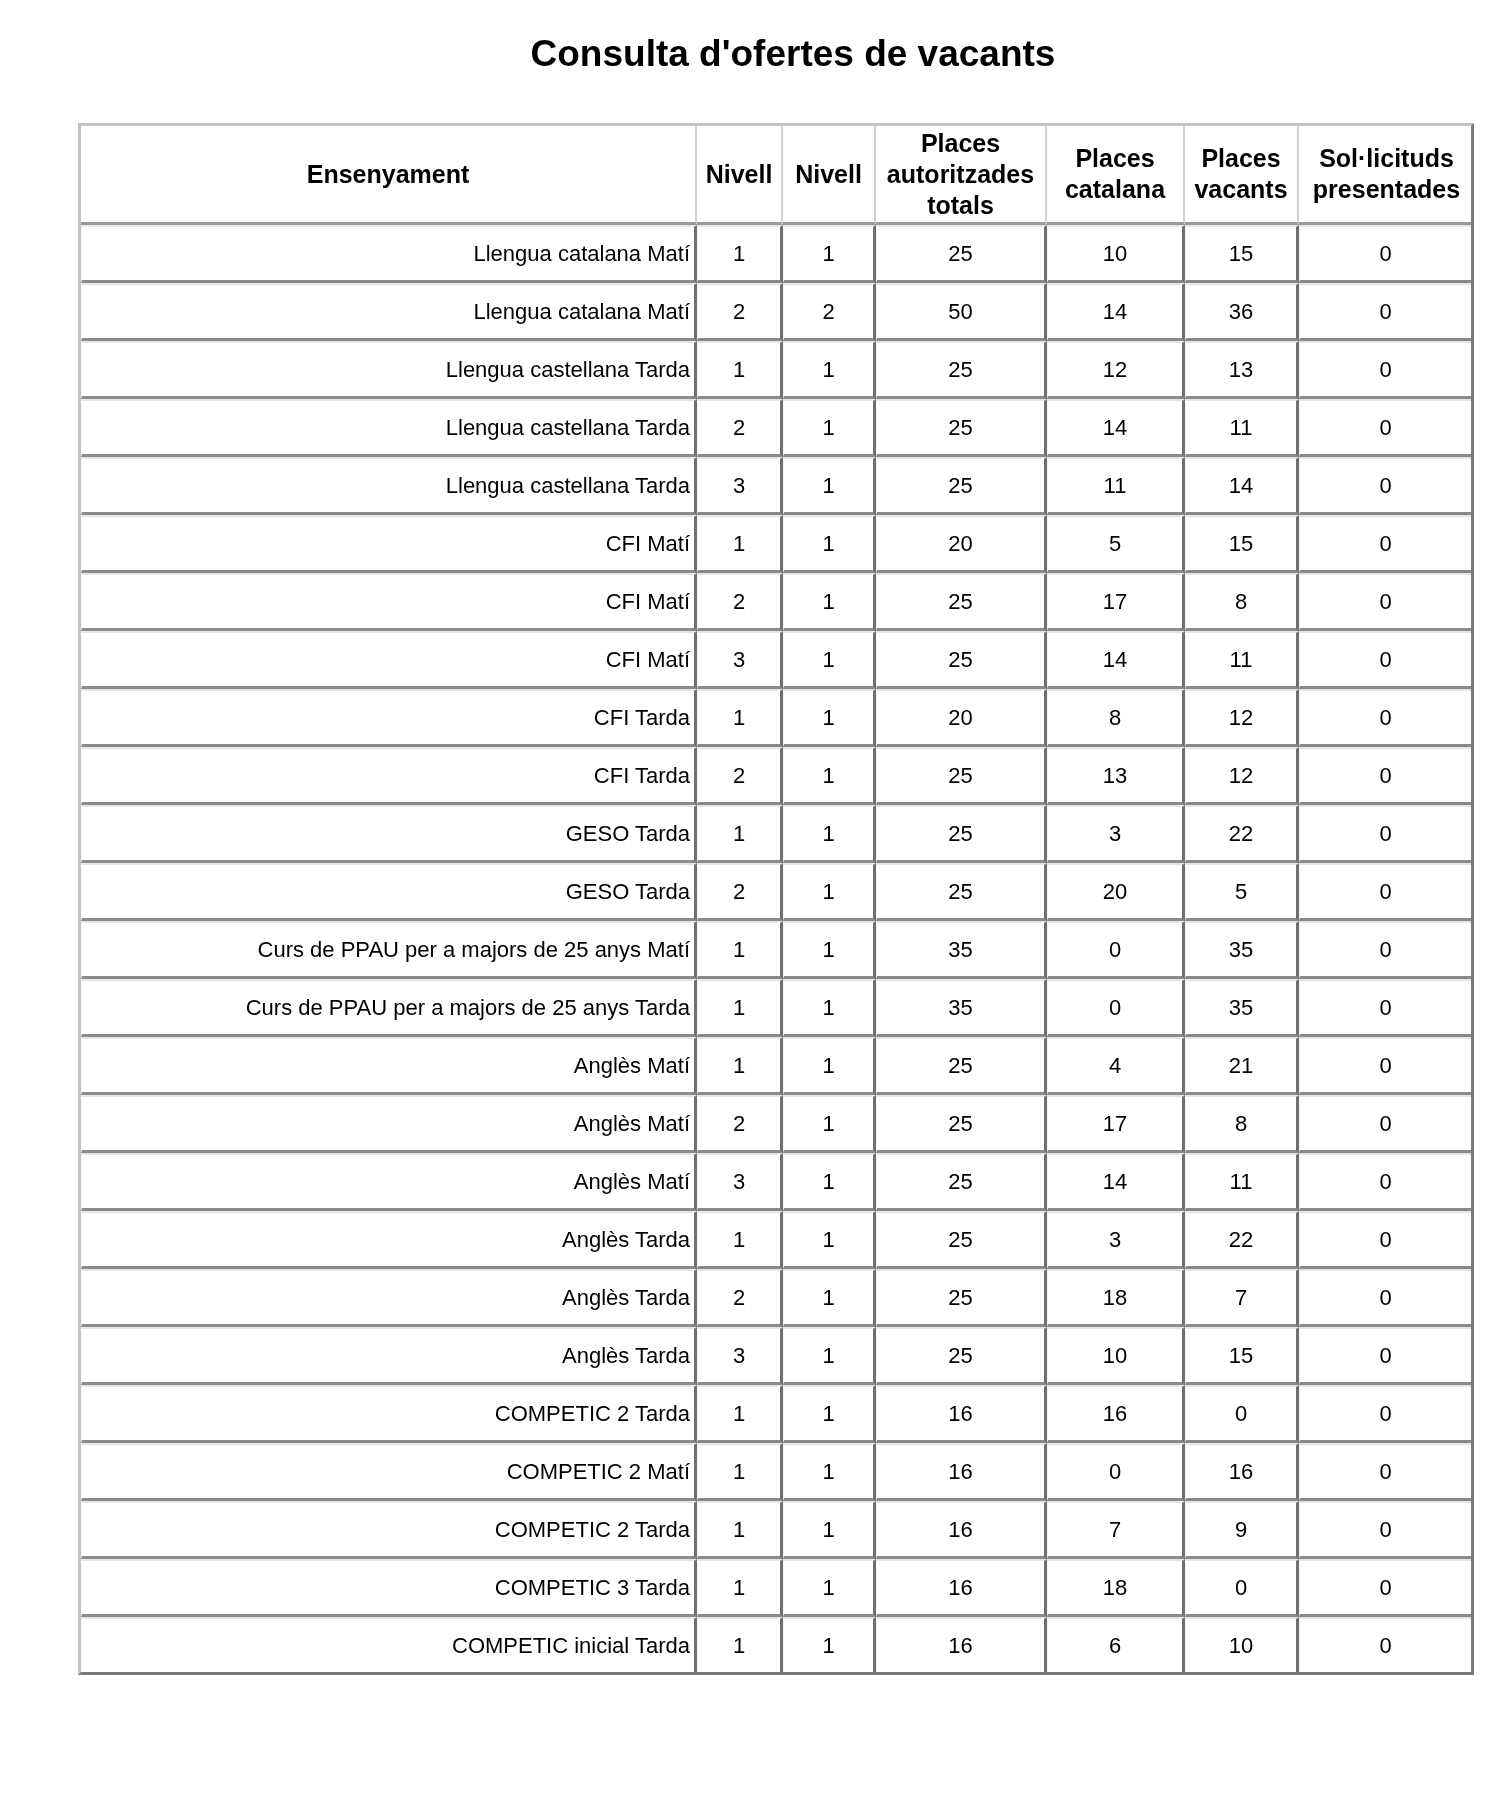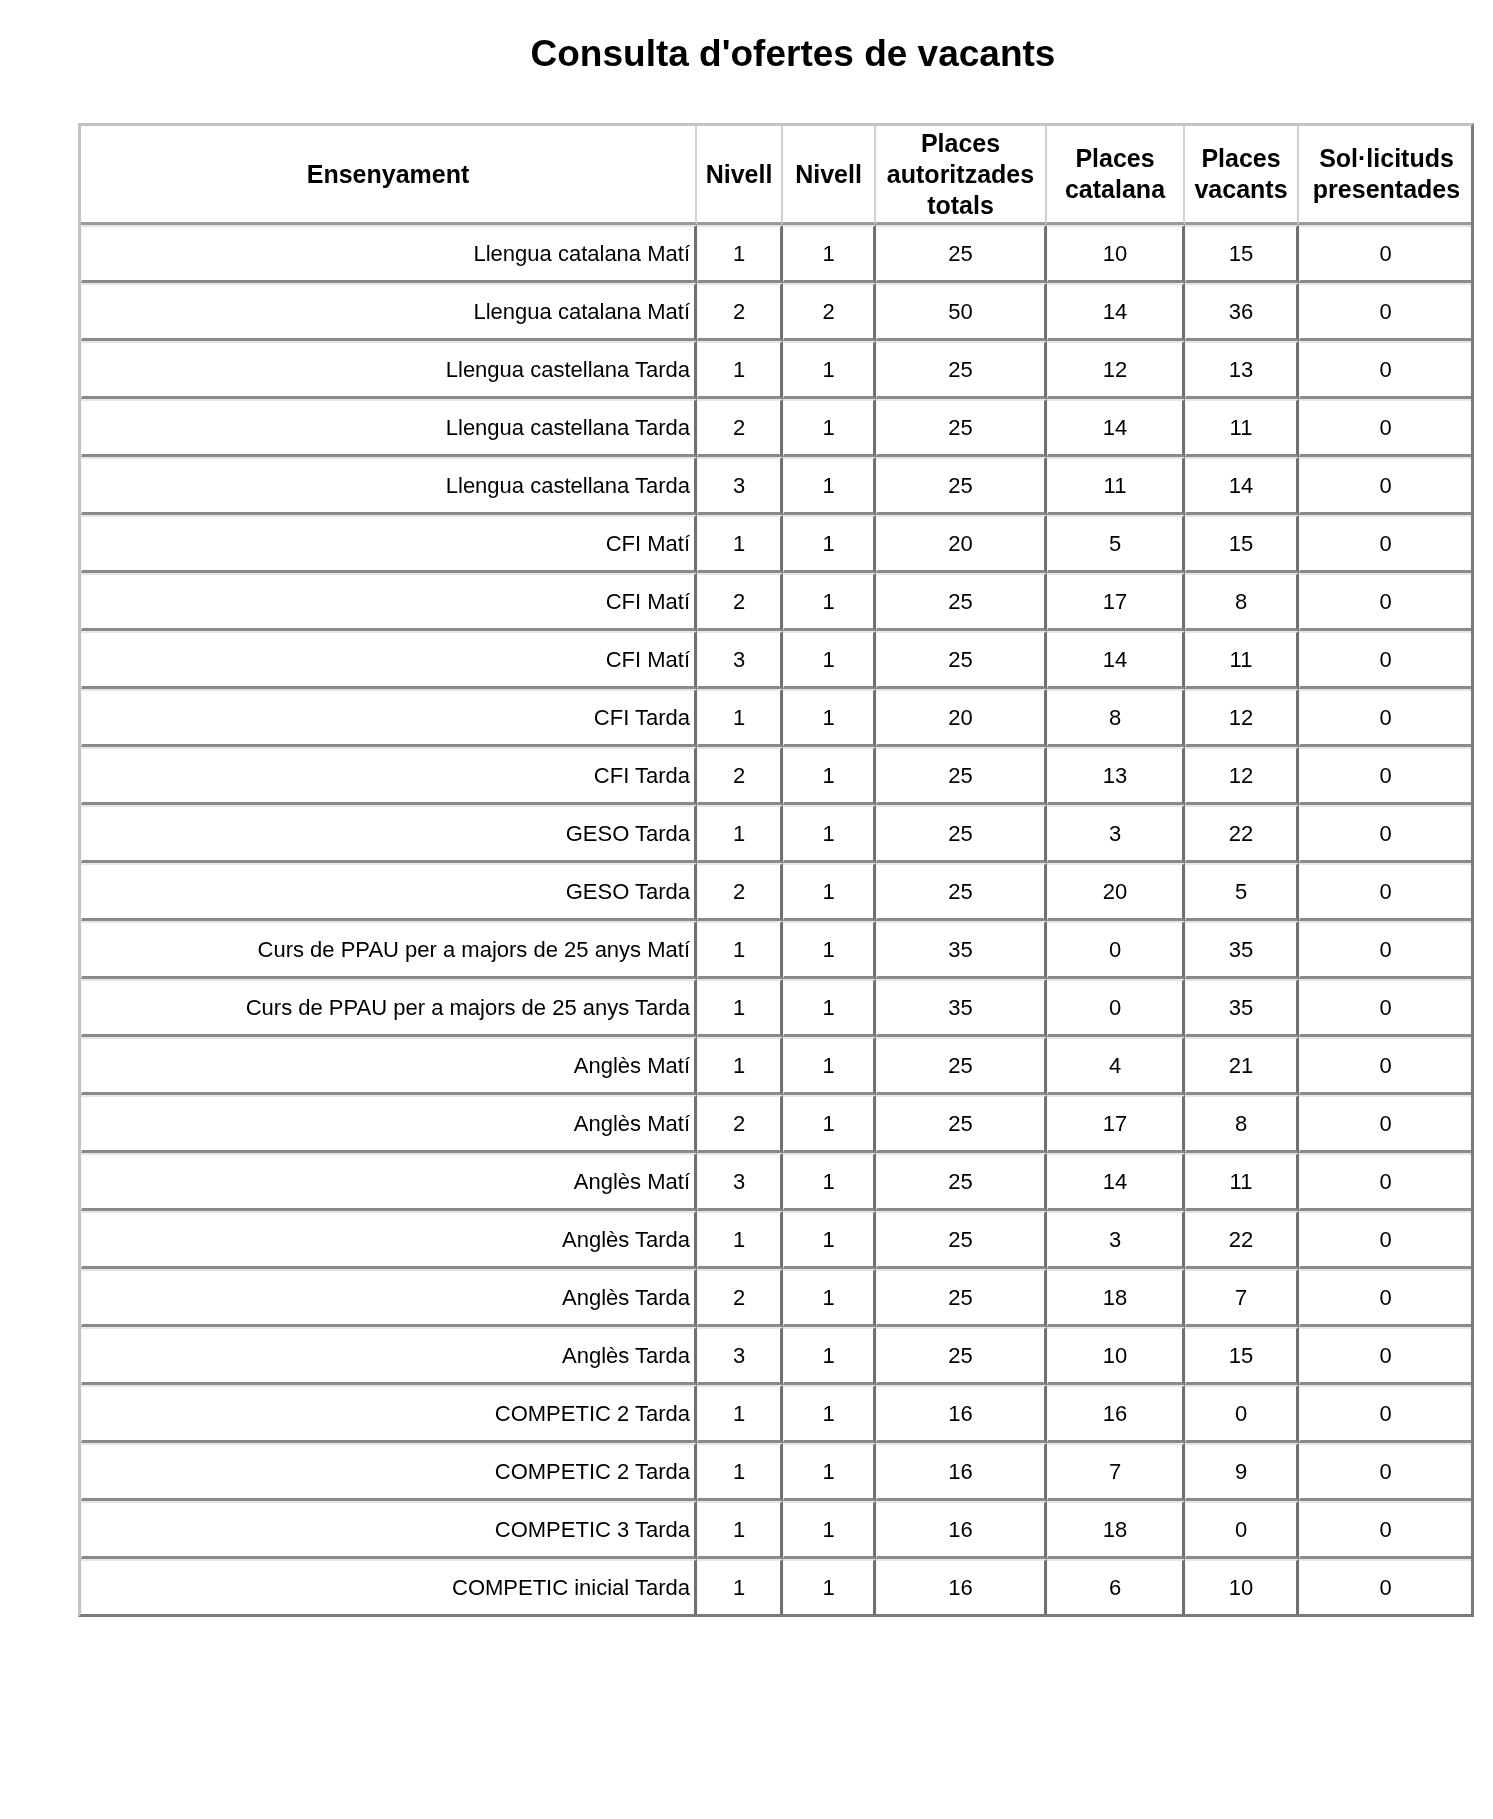--- a/index.html
+++ b/index.html
@@ -260,20 +260,29 @@
       <tr>
         <td class="name">COMPETIC 2 Tarda</td>
         <td class="num">1</td>
         <td class="num">1</td>
         <td class="num">16</td>
         <td class="num">16</td>
         <td class="num">0</td>
         <td class="num">0</td>
       </tr>
       <tr>
+        <td class="name">COMPETIC 2 Matí</td>
+        <td class="num">1</td>
+        <td class="num">1</td>
+        <td class="num">16</td>
+        <td class="num">0</td>
+        <td class="num">16</td>
+        <td class="num">0</td>
+      </tr>
+      <tr>
         <td class="name">COMPETIC 2 Tarda</td>
         <td class="num">1</td>
         <td class="num">1</td>
         <td class="num">16</td>
         <td class="num">7</td>
         <td class="num">9</td>
         <td class="num">0</td>
       </tr>
       <tr>
         <td class="name">COMPETIC 3 Tarda</td>

